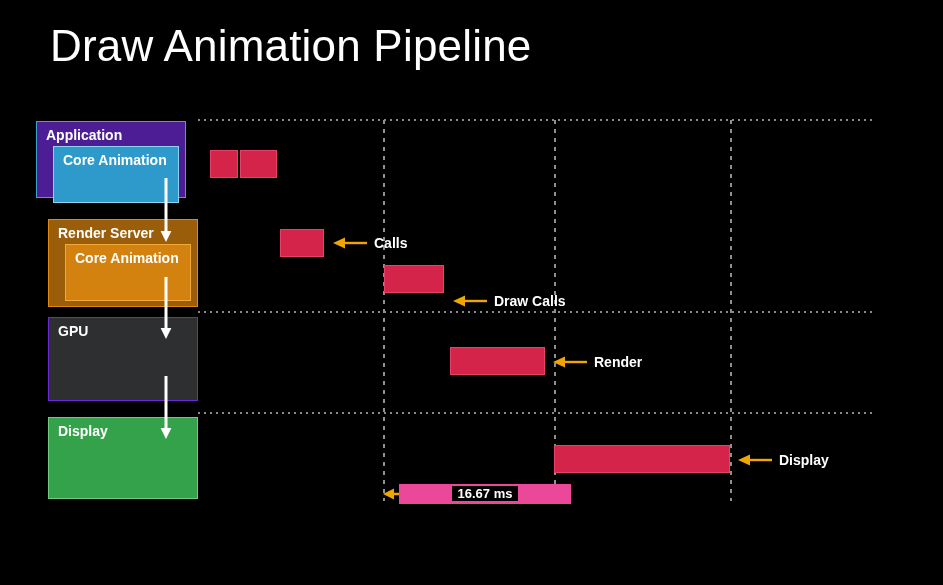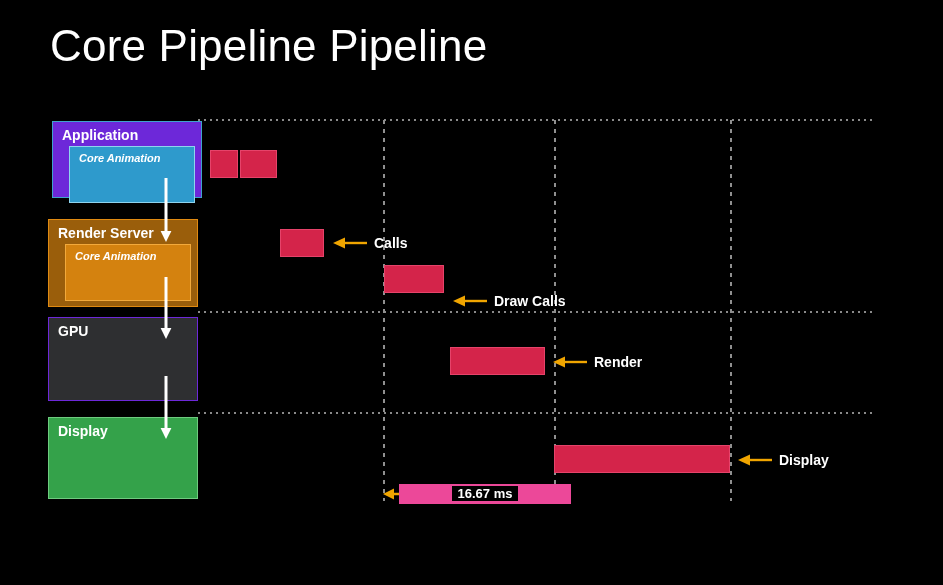--- a/index.html
+++ b/index.html
@@ -47,31 +47,30 @@
     white-space: nowrap;
   }
   .inner-box {
     position: absolute;
     box-sizing: border-box;
   }
   .inner-title {
     position: absolute;
     left: 9px;
     top: 5px;
-    font-size: 11px;
-    font-weight: bold;
-    color: #ffffff;
-    white-space: nowrap;
-    font-style: italic;
+    font-size: 14px;
+    font-weight: bold;
+    color: #ffffff;
+    white-space: nowrap;
   }
 
   
   #box-application {
-    left: 52px; top: 121px; width: 150px; height: 77px;
-    background: #6d28d9;
+    left: 36px; top: 121px; width: 150px; height: 77px;
+    background: #4c1d95;
     border: 1px solid #3FA3CC;
   }
   #inner-application {
     left: 16px; top: 24px; width: 126px; height: 57px;
     background: #2E9ACC;
     border: 1px solid #8FD4EE;
   }
 
   
   #box-render-server {
@@ -176,21 +175,21 @@
   #measure-label span {
     background: #000000;
     padding: 0 6px;
   }
 </style>
 </head>
 <body>
 
 <div id="slide">
 
-  <div id="title">Core Pipeline Pipeline</div>
+  <div id="title">Draw Animation Pipeline</div>
 
   <div class="hline" style="top:119px;"></div>
   <div class="hline" style="top:311px;"></div>
   <div class="hline" style="top:412px;"></div>
 
   <div class="vline" style="left:383px;"></div>
   <div class="vline" style="left:554px;"></div>
   <div class="vline" style="left:730px;"></div>
 
   <div class="stage-box" id="box-application">

